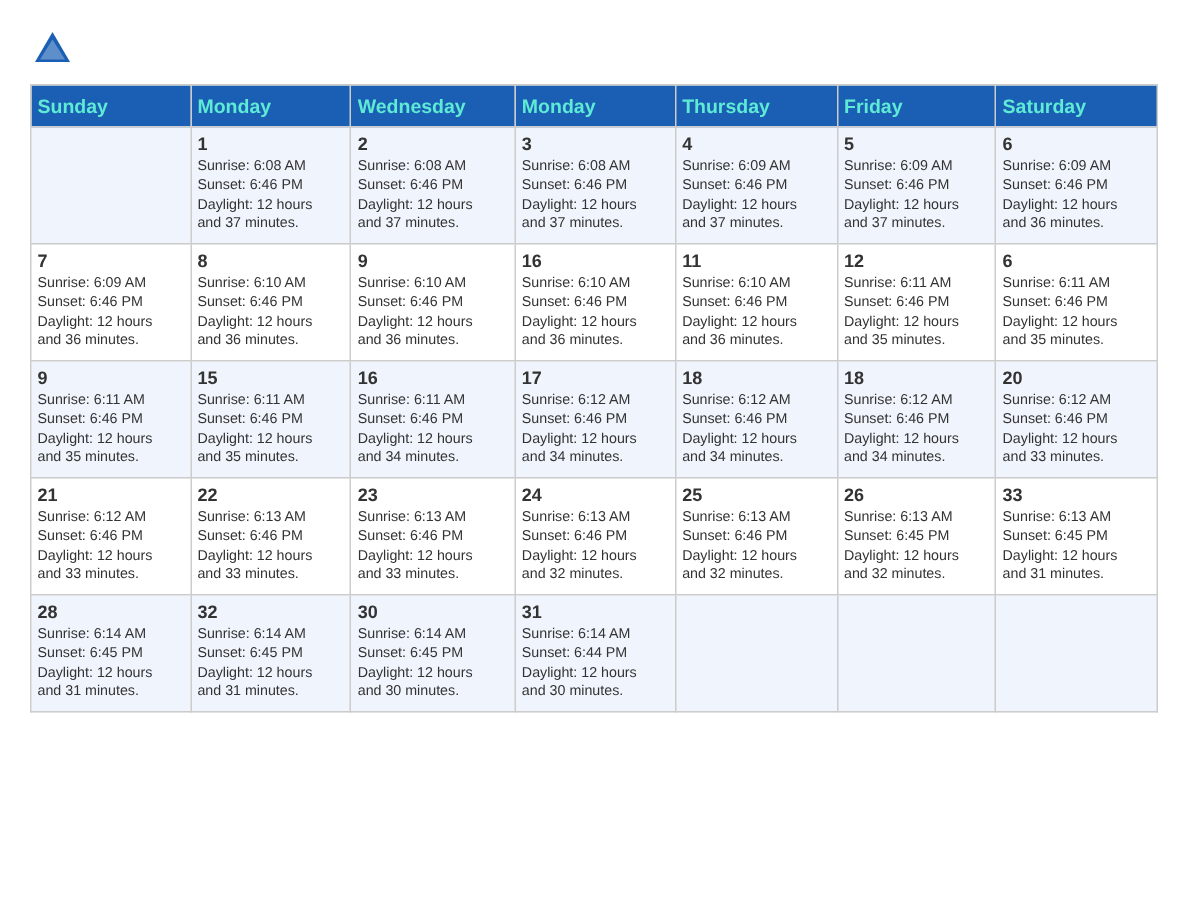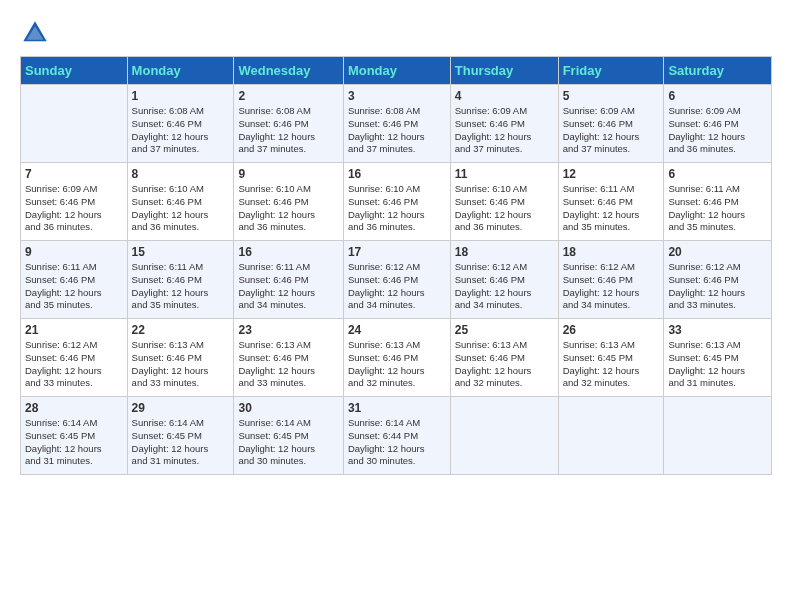--- a/index.html
+++ b/index.html
@@ -334,21 +334,21 @@
         </tr>
         <tr>
           <td>
             <span class="day-number">28</span>
             <div class="cell-info" style="white-space: pre-line;">Sunrise: 6:14 AM
 Sunset: 6:45 PM
 Daylight: 12 hours
 and 31 minutes.</div>
           </td>
           <td>
-            <span class="day-number">29</span>
+            <span class="day-number">32</span>
             <div class="cell-info" style="white-space: pre-line;">Sunrise: 6:14 AM
 Sunset: 6:45 PM
 Daylight: 12 hours
 and 31 minutes.</div>
           </td>
           <td>
             <span class="day-number">30</span>
             <div class="cell-info" style="white-space: pre-line;">Sunrise: 6:14 AM
 Sunset: 6:45 PM
 Daylight: 12 hours

